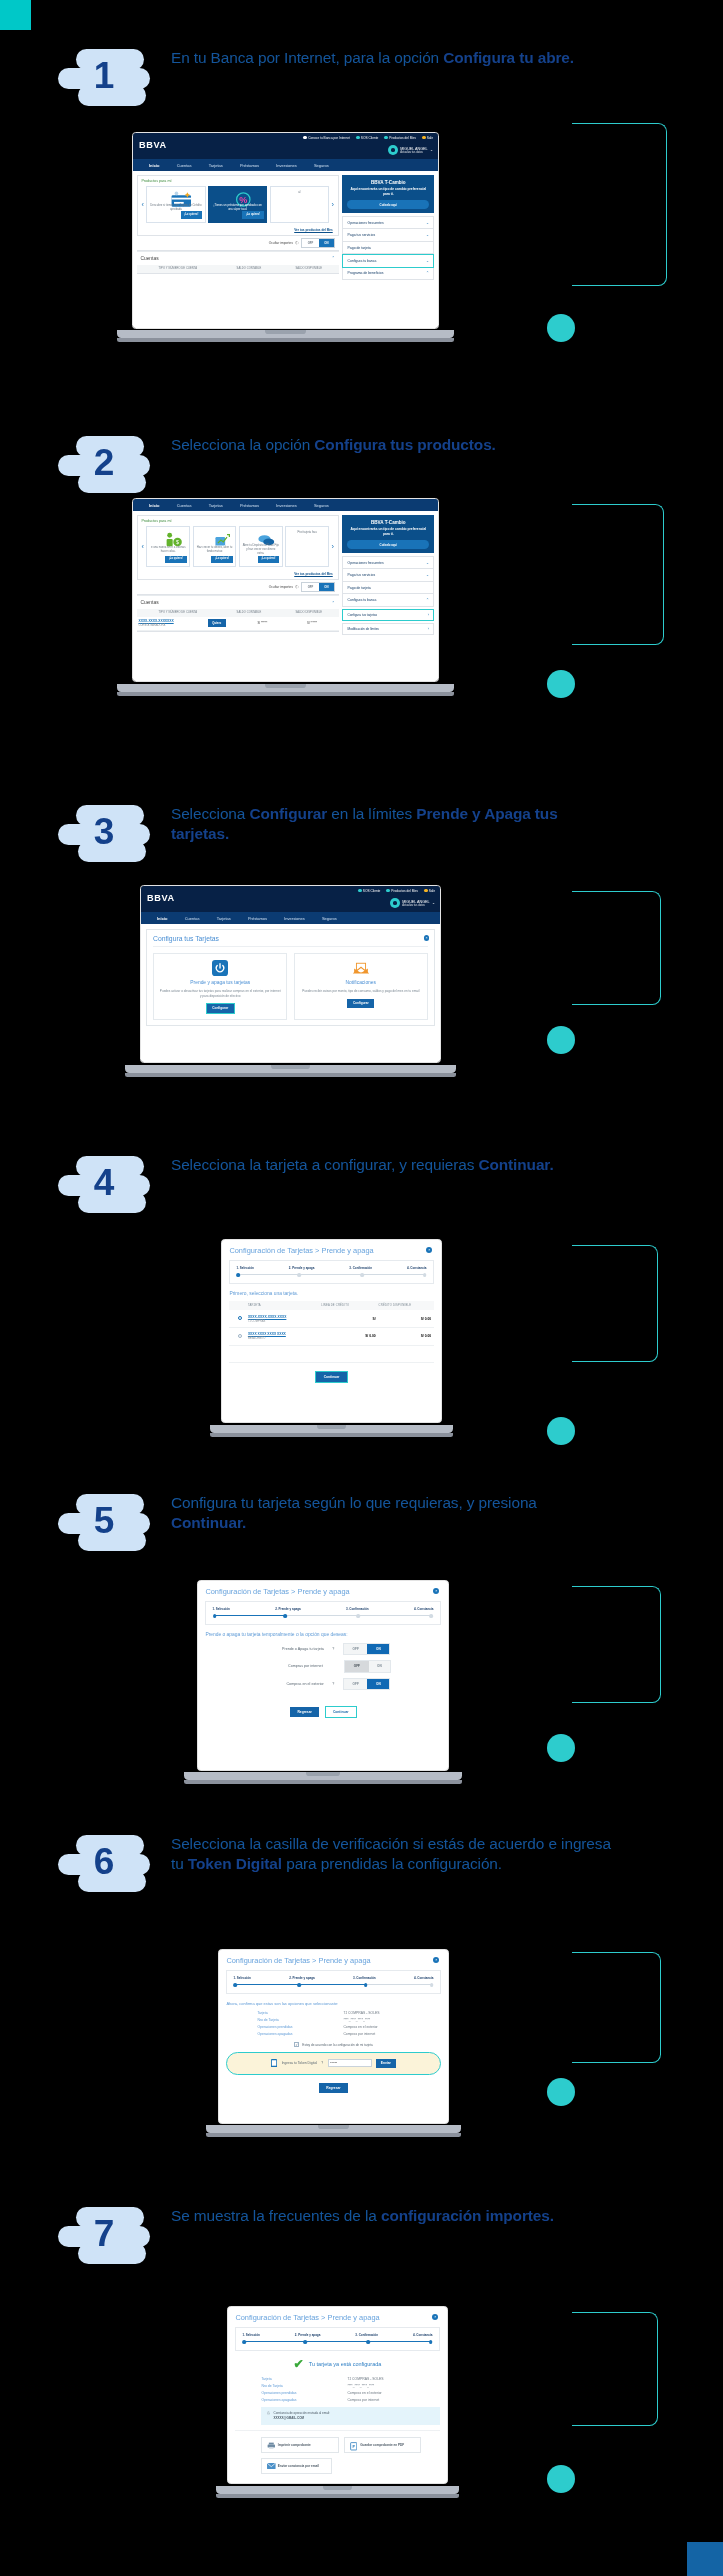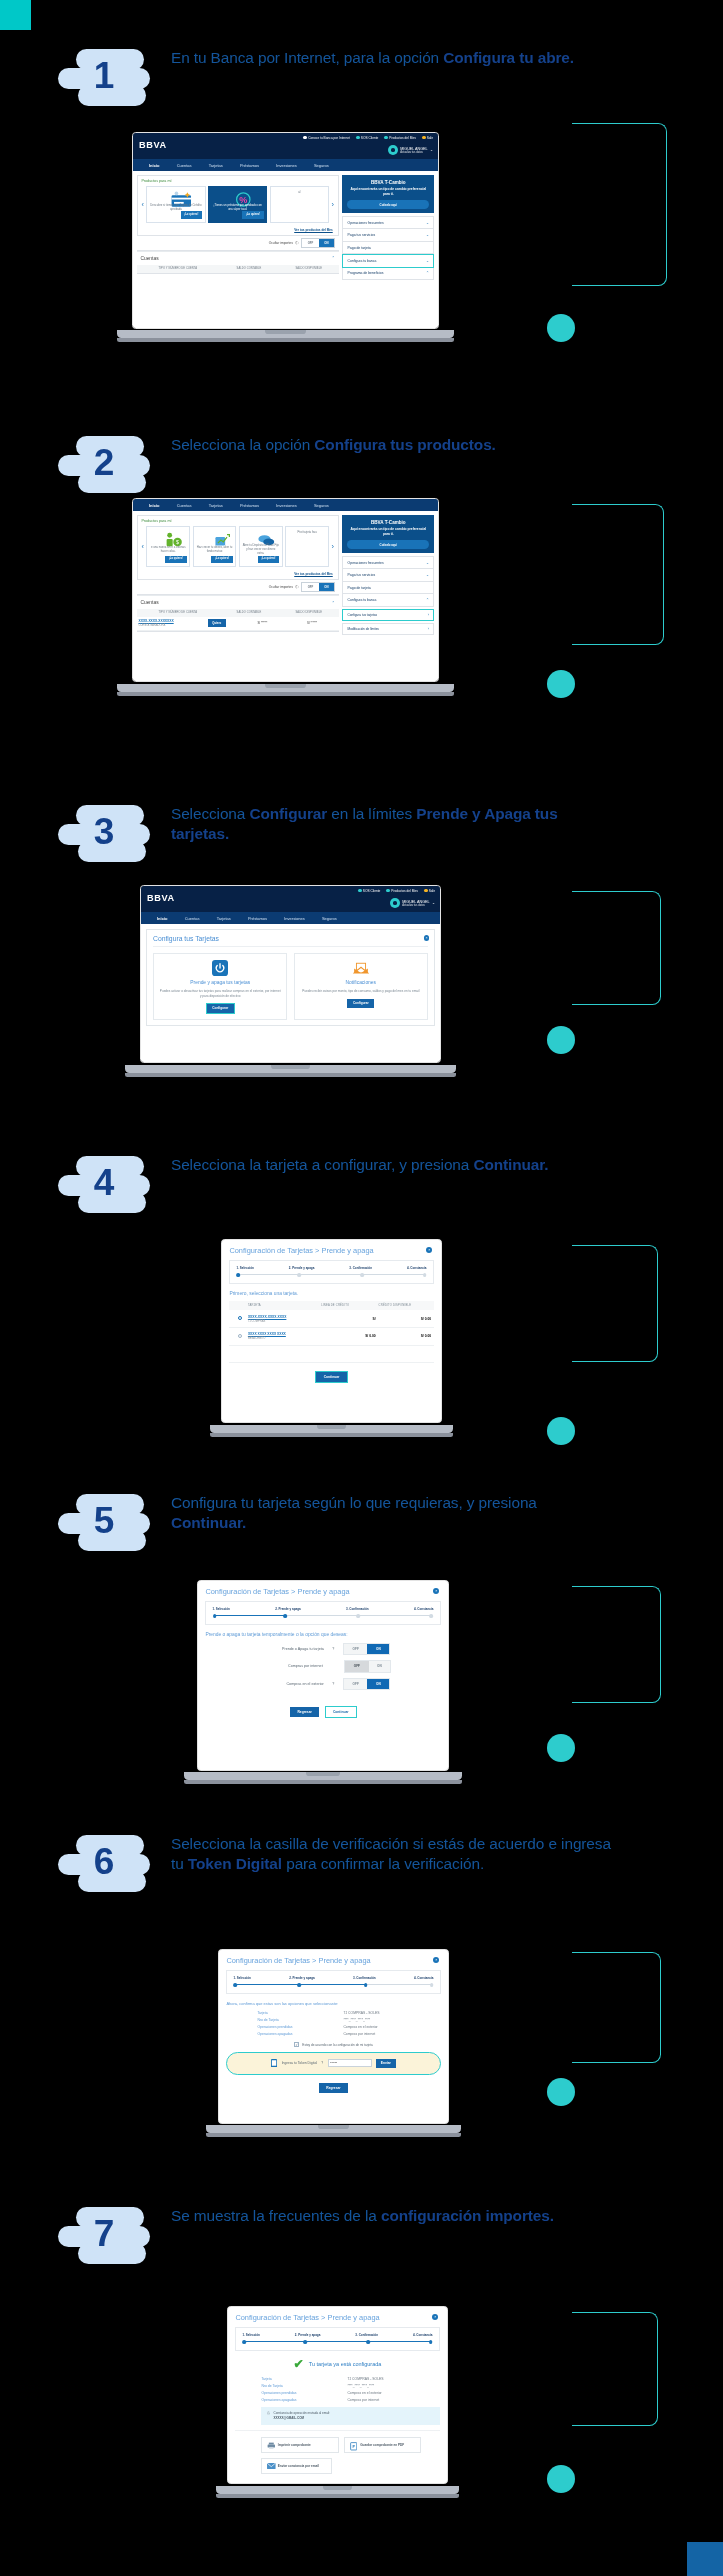--- a/index.html
+++ b/index.html
@@ -569,21 +569,21 @@
 </div>
 
 <div class="step" style="top:1150px;">
   <div class="badge">
     <div class="pz p1"></div>
       <div class="pz p2"></div>
       <div class="pz p3"></div>
     <div class="num">4</div>
   </div>
   <div class="step-title">
-    <span>Selecciona la tarjeta a configurar, y presiona </span><b>Continuar.</b>
+    <span>Selecciona la tarjeta a configurar, y requieras </span><b>Continuar.</b>
   </div>
 
   <div class="bracket" style="left:572px; top:95px; width:86px; height:117px;"></div>
   <div class="dot" style="left:547px; top:267px;"></div>
 
   <div class="laptop" style="left:221px; top:89px; width:221px;">
     <div class="screen-outer" style="height:184px;">
       <div class="wz" style="position:relative;">
         <div class="wz-close">×</div>
         <div class="wz-title">Configuración de Tarjetas &gt; Prende y apaga</div>
@@ -716,21 +716,21 @@
 </div>
 
 <div class="step" style="top:1829px;">
   <div class="badge">
     <div class="pz p1"></div>
       <div class="pz p2"></div>
       <div class="pz p3"></div>
     <div class="num">6</div>
   </div>
   <div class="step-title">
-    <span>Selecciona la casilla de verificación si estás de acuerdo e ingresa tu </span><b>Token Digital</b><span> para confirmar la verificación.</span>
+    <span>Selecciona la casilla de verificación si estás de acuerdo e ingresa tu </span><b>Token Digital</b><span> para prendidas la configuración.</span>
   </div>
 
   <div class="bracket" style="left:572px; top:123px; width:89px; height:111px;"></div>
   <div class="dot" style="left:547px; top:249px;"></div>
 
   <div class="laptop" style="left:218px; top:120px; width:231px;">
     <div class="screen-outer" style="height:175px;">
       <div class="wz" style="position:relative;">
         <div class="wz-close">×</div>
         <div class="wz-title">Configuración de Tarjetas &gt; Prende y apaga</div>

